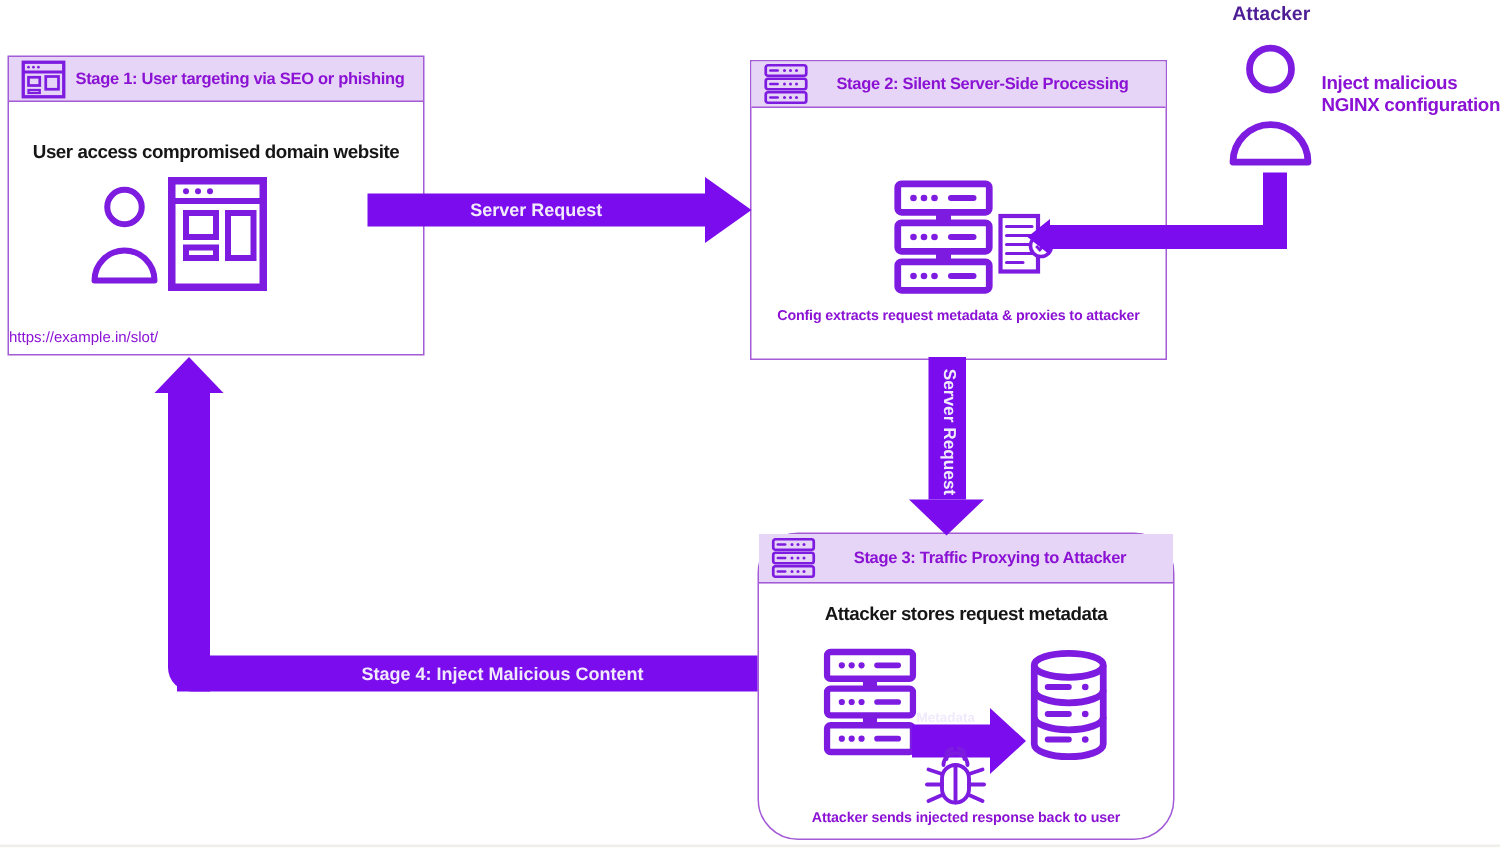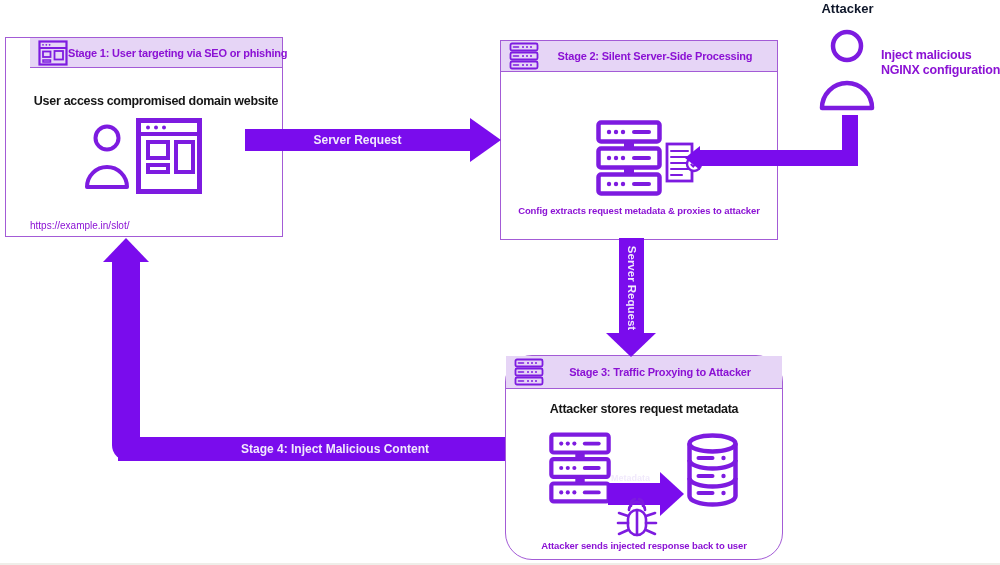--- a/index.html
+++ b/index.html
@@ -23,34 +23,34 @@
     color:#161616;font-size:12.5px;letter-spacing:-0.3px;white-space:nowrap;}
   .caption{position:absolute;left:0;right:0;text-align:center;font-weight:bold;
     color:var(--ptext);font-size:9.5px;letter-spacing:-0.1px;white-space:nowrap;}
   .url{position:absolute;left:0;right:0;text-align:left;font-weight:normal;
     color:var(--ptext);font-size:10px;}
   .icon{position:absolute;color:var(--stroke);display:flex;}
   .shaft{position:absolute;background:var(--arrow);}
   .tri{position:absolute;width:0;height:0;}
   .arrow-label{position:absolute;color:#f1e9fc;font-weight:bold;font-size:12px;
     white-space:nowrap;text-align:center;}
-  .attacker-label{position:absolute;font-weight:bold;color:#0f172a;font-size:13px;text-align:center;}
+  .attacker-label{position:absolute;font-weight:bold;color:#4c1d95;font-size:13px;text-align:center;}
   .attacker-note{position:absolute;font-weight:bold;color:var(--ptext);font-size:12.5px;
     line-height:15px;letter-spacing:-0.2px;}
   .vlabel{position:absolute;color:#f1e9fc;font-weight:bold;font-size:11.5px;white-space:nowrap;
     transform:translate(-50%,-50%) rotate(90deg);}
   .meta-label{position:absolute;color:#f1e9fc;font-weight:bold;font-size:9px;white-space:nowrap;}
   .bottom-strip{position:absolute;left:0;right:0;bottom:0;height:2px;background:#efeee9;}
 </style>
 </head>
 <body>
 
 <div class="canvas">
 
-  <div class="box" style="left:5px;top:37px;width:278px;height:200px;padding-left:24px;">
+  <div class="box" style="left:5px;top:37px;width:278px;height:200px;">
     <div class="box-header" style="height:30px;">
       <span class="hdr-icon">
         <svg width="30" height="26" viewBox="0 0 30 26">
           <rect x="1.5" y="1.5" width="27" height="23" fill="none" stroke="currentColor" stroke-width="2.2"></rect>
           <line x1="1.5" y1="8" x2="28.5" y2="8" stroke="currentColor" stroke-width="2"></line>
           <circle cx="5" cy="4.8" r="0.9" fill="currentColor"></circle>
           <circle cx="8.3" cy="4.8" r="0.9" fill="currentColor"></circle>
           <circle cx="11.6" cy="4.8" r="0.9" fill="currentColor"></circle>
           <rect x="5" y="11.5" width="7.5" height="5.5" fill="none" stroke="currentColor" stroke-width="1.8"></rect>
           <rect x="16.5" y="11" width="8.5" height="8.5" fill="none" stroke="currentColor" stroke-width="1.8"></rect>

